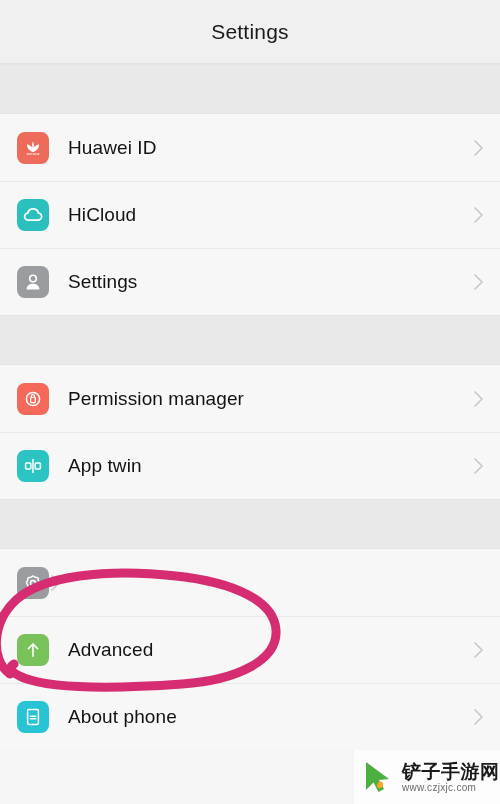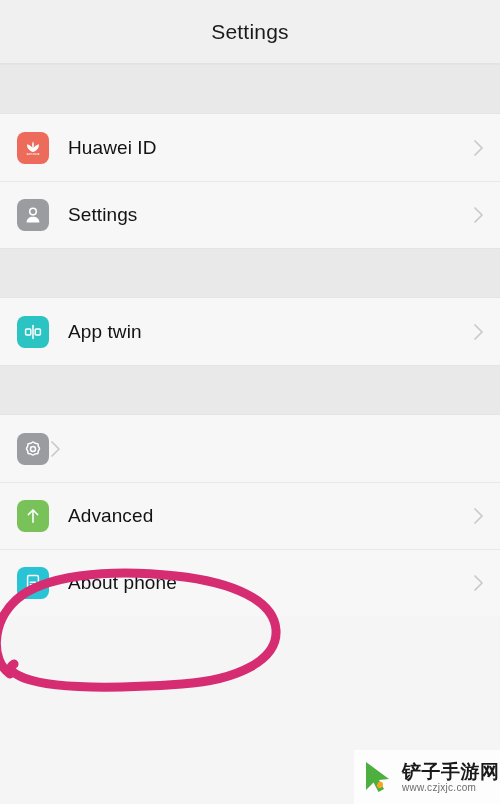--- a/index.html
+++ b/index.html
@@ -177,20 +177,33 @@
         </svg>
       </span>
       <span class="row-label">Huawei ID</span>
       <span class="chevron">
         <svg width="14" height="22" viewBox="0 0 14 22">
             <polyline points="3,4 10,11 3,18" fill="none" stroke="#c9c9c9" stroke-width="1.7" stroke-linecap="round" stroke-linejoin="round"></polyline>
           </svg>
       </span>
     </div>
 
+    <div class="row">
+      <span class="row-icon" style="background:#2bc0bd">
+        <svg width="26" height="26" viewBox="0 0 26 26">
+          <path d="M8.4 18.2c-2.1 0-3.8-1.6-3.8-3.6 0-1.8 1.4-3.3 3.2-3.6.5-2.4 2.7-4.2 5.3-4.2 2.6 0 4.8 1.8 5.3 4.2 1.8.2 3.2 1.7 3.2 3.6 0 2-1.7 3.6-3.8 3.6z" fill="none" stroke="#ffffff" stroke-width="1.7" stroke-linejoin="round"></path>
+        </svg>
+      </span>
+      <span class="row-label">HiCloud</span>
+      <span class="chevron">
+        <svg width="14" height="22" viewBox="0 0 14 22">
+            <polyline points="3,4 10,11 3,18" fill="none" stroke="#c9c9c9" stroke-width="1.7" stroke-linecap="round" stroke-linejoin="round"></polyline>
+          </svg>
+      </span>
+    </div>
 
     <div class="row">
       <span class="row-icon" style="background:#9a9ca0">
         <svg width="26" height="26" viewBox="0 0 26 26">
           <circle cx="13" cy="9.6" r="3.3" fill="none" stroke="#ffffff" stroke-width="1.6"></circle>
           <path d="M6.6 20.4c0-3.6 2.9-5.6 6.4-5.6s6.4 2 6.4 5.6z" fill="#ffffff"></path>
         </svg>
       </span>
       <span class="row-label">Settings</span>
       <span class="chevron">
@@ -200,20 +213,35 @@
       </span>
     </div>
 
   </div>
 
   <div class="group-spacer"></div>
 
   <div class="group">
 
 
+    <div class="row">
+      <span class="row-icon" style="background:#f4695a">
+        <svg width="26" height="26" viewBox="0 0 26 26">
+          <circle cx="13" cy="13" r="6.6" fill="none" stroke="#ffffff" stroke-width="1.5"></circle>
+          <rect x="10.7" y="11.3" width="4.6" height="5.4" rx="1" fill="none" stroke="#ffffff" stroke-width="1.3"></rect>
+          <path d="M11.4 11.3v-1.1a1.6 1.6 0 0 1 3.2 0v1.1" fill="none" stroke="#ffffff" stroke-width="1.2"></path>
+        </svg>
+      </span>
+      <span class="row-label">Permission manager</span>
+      <span class="chevron">
+        <svg width="14" height="22" viewBox="0 0 14 22">
+            <polyline points="3,4 10,11 3,18" fill="none" stroke="#c9c9c9" stroke-width="1.7" stroke-linecap="round" stroke-linejoin="round"></polyline>
+          </svg>
+      </span>
+    </div>
 
     <div class="row">
       <span class="row-icon" style="background:#2cc3c3">
         <svg width="26" height="26" viewBox="0 0 26 26">
           <g fill="none" stroke="#ffffff" stroke-width="1.5">
             <rect x="5.6" y="10" width="5.2" height="6" rx="1"></rect>
             <rect x="15.2" y="10" width="5.2" height="6" rx="1"></rect>
             <line x1="13" y1="6.4" x2="13" y2="19.6" stroke-linecap="round"></line>
           </g>
         </svg>

